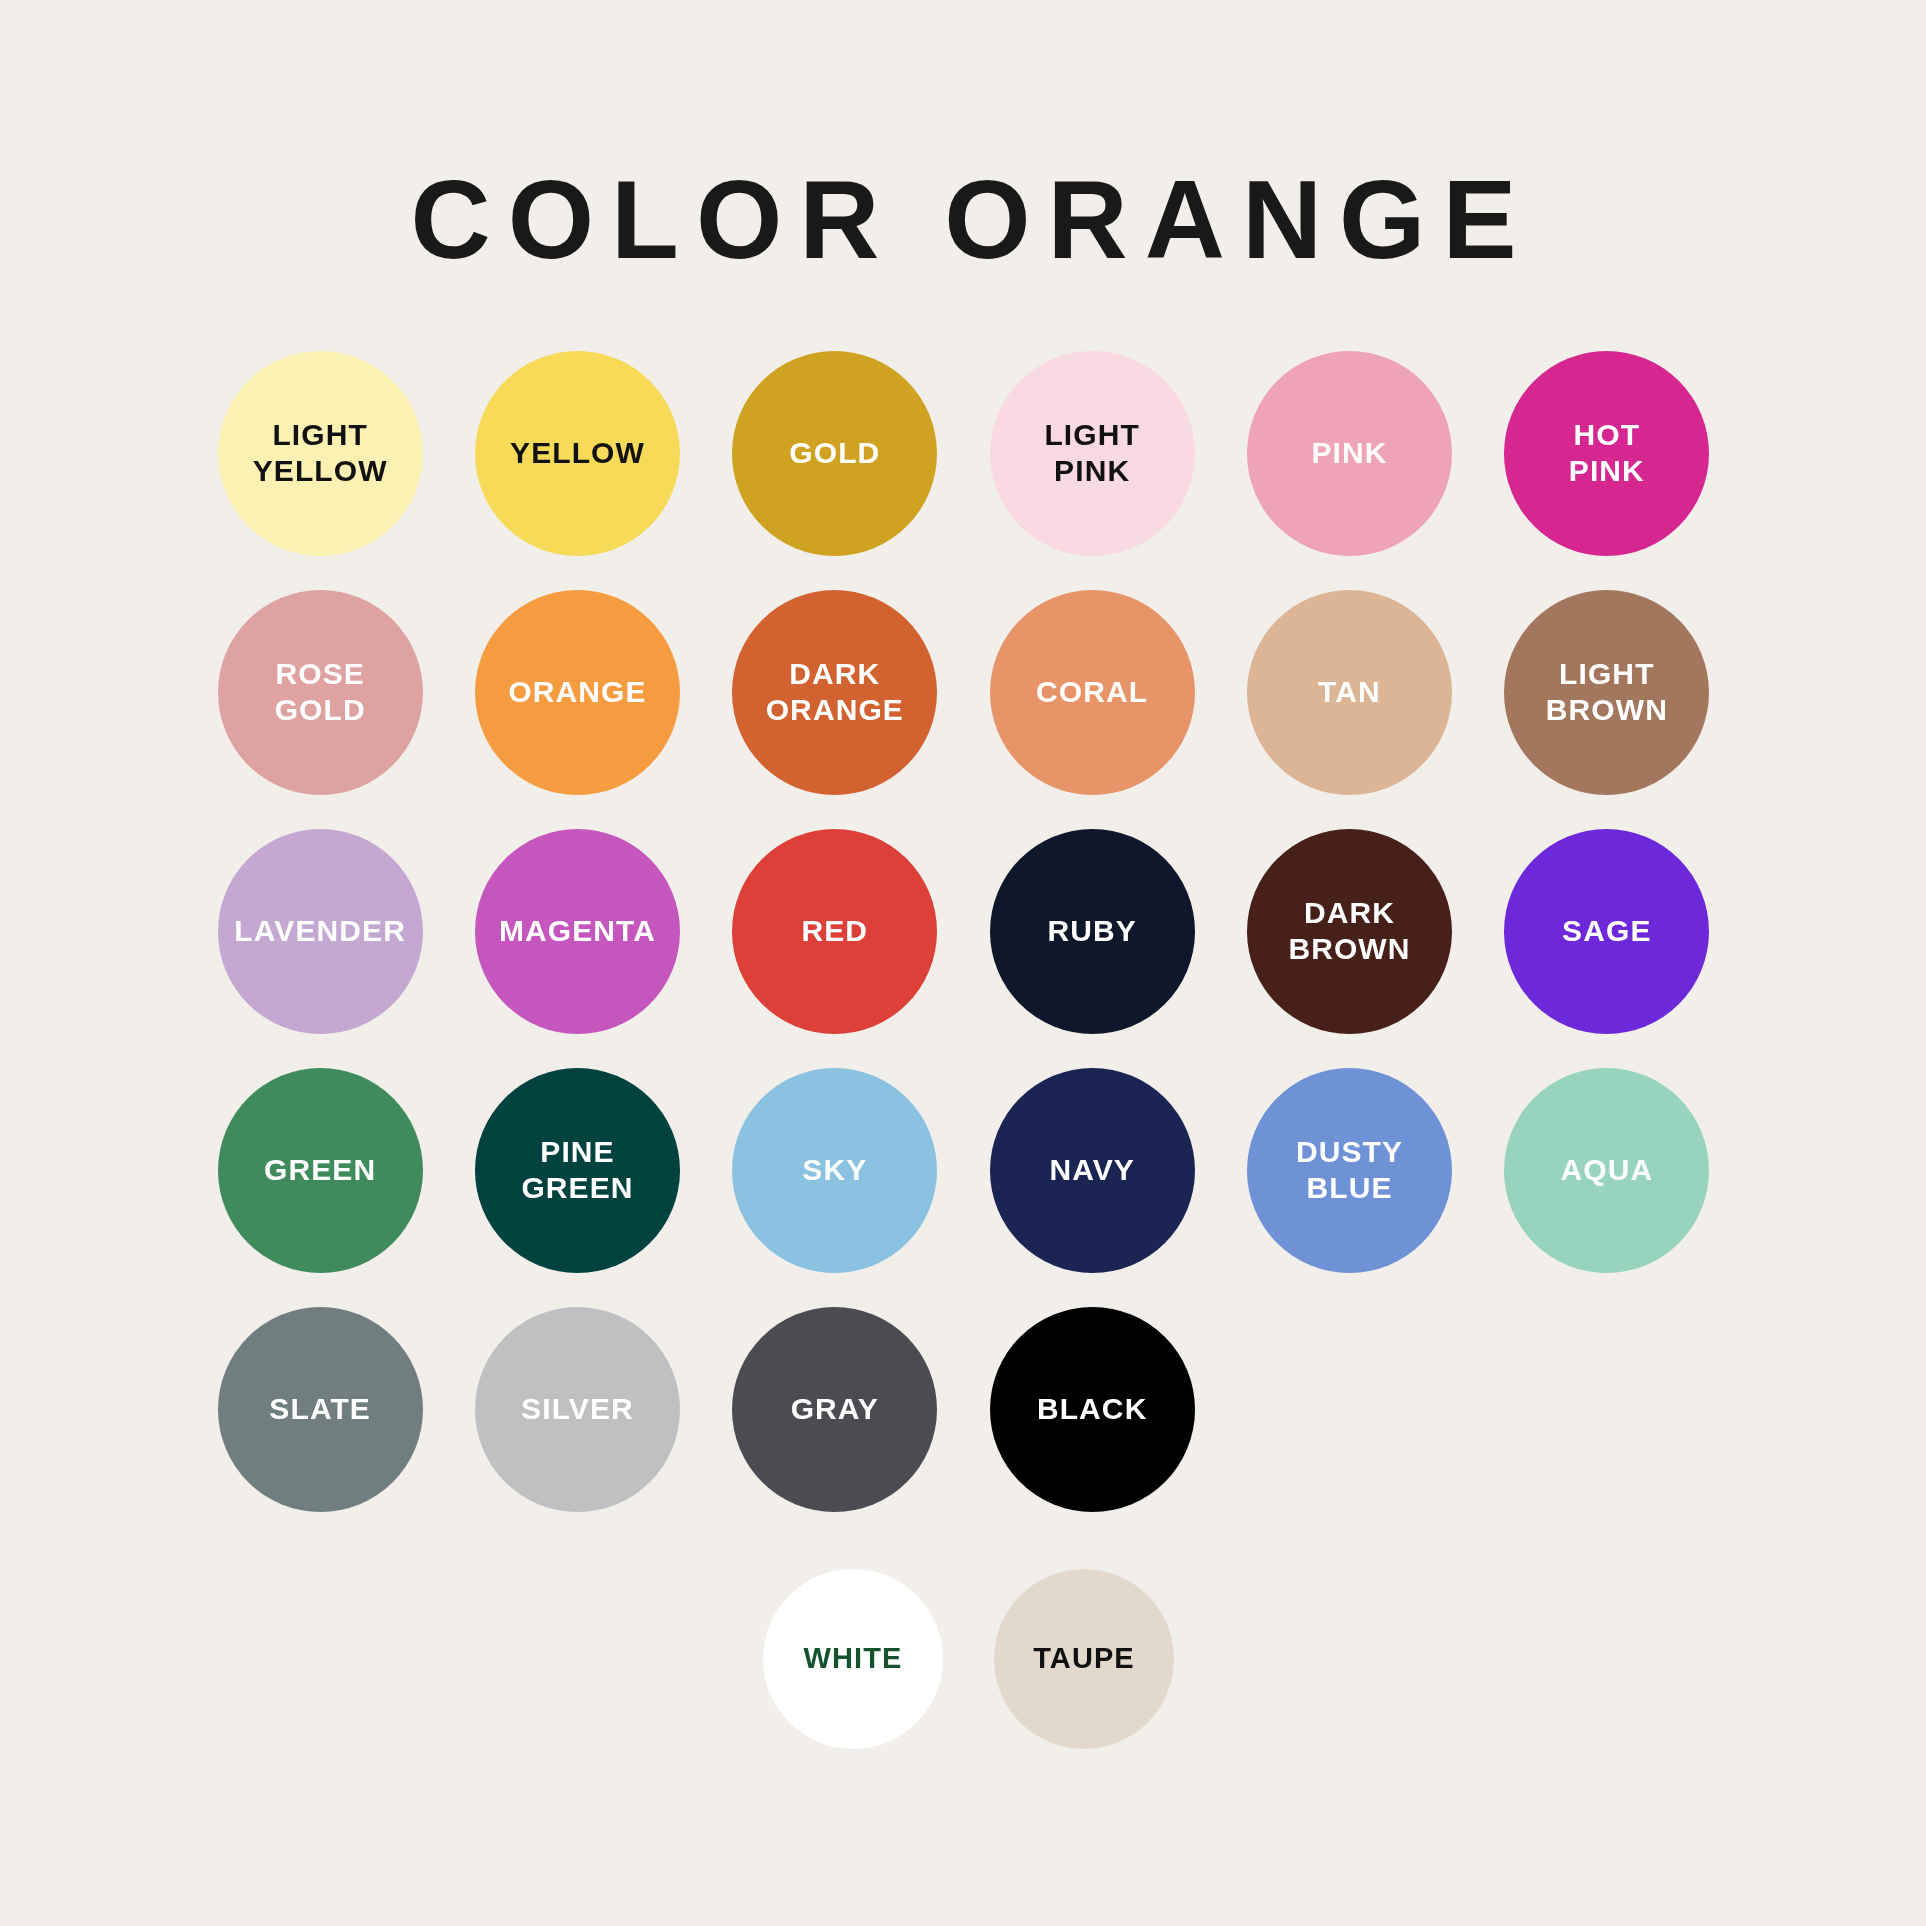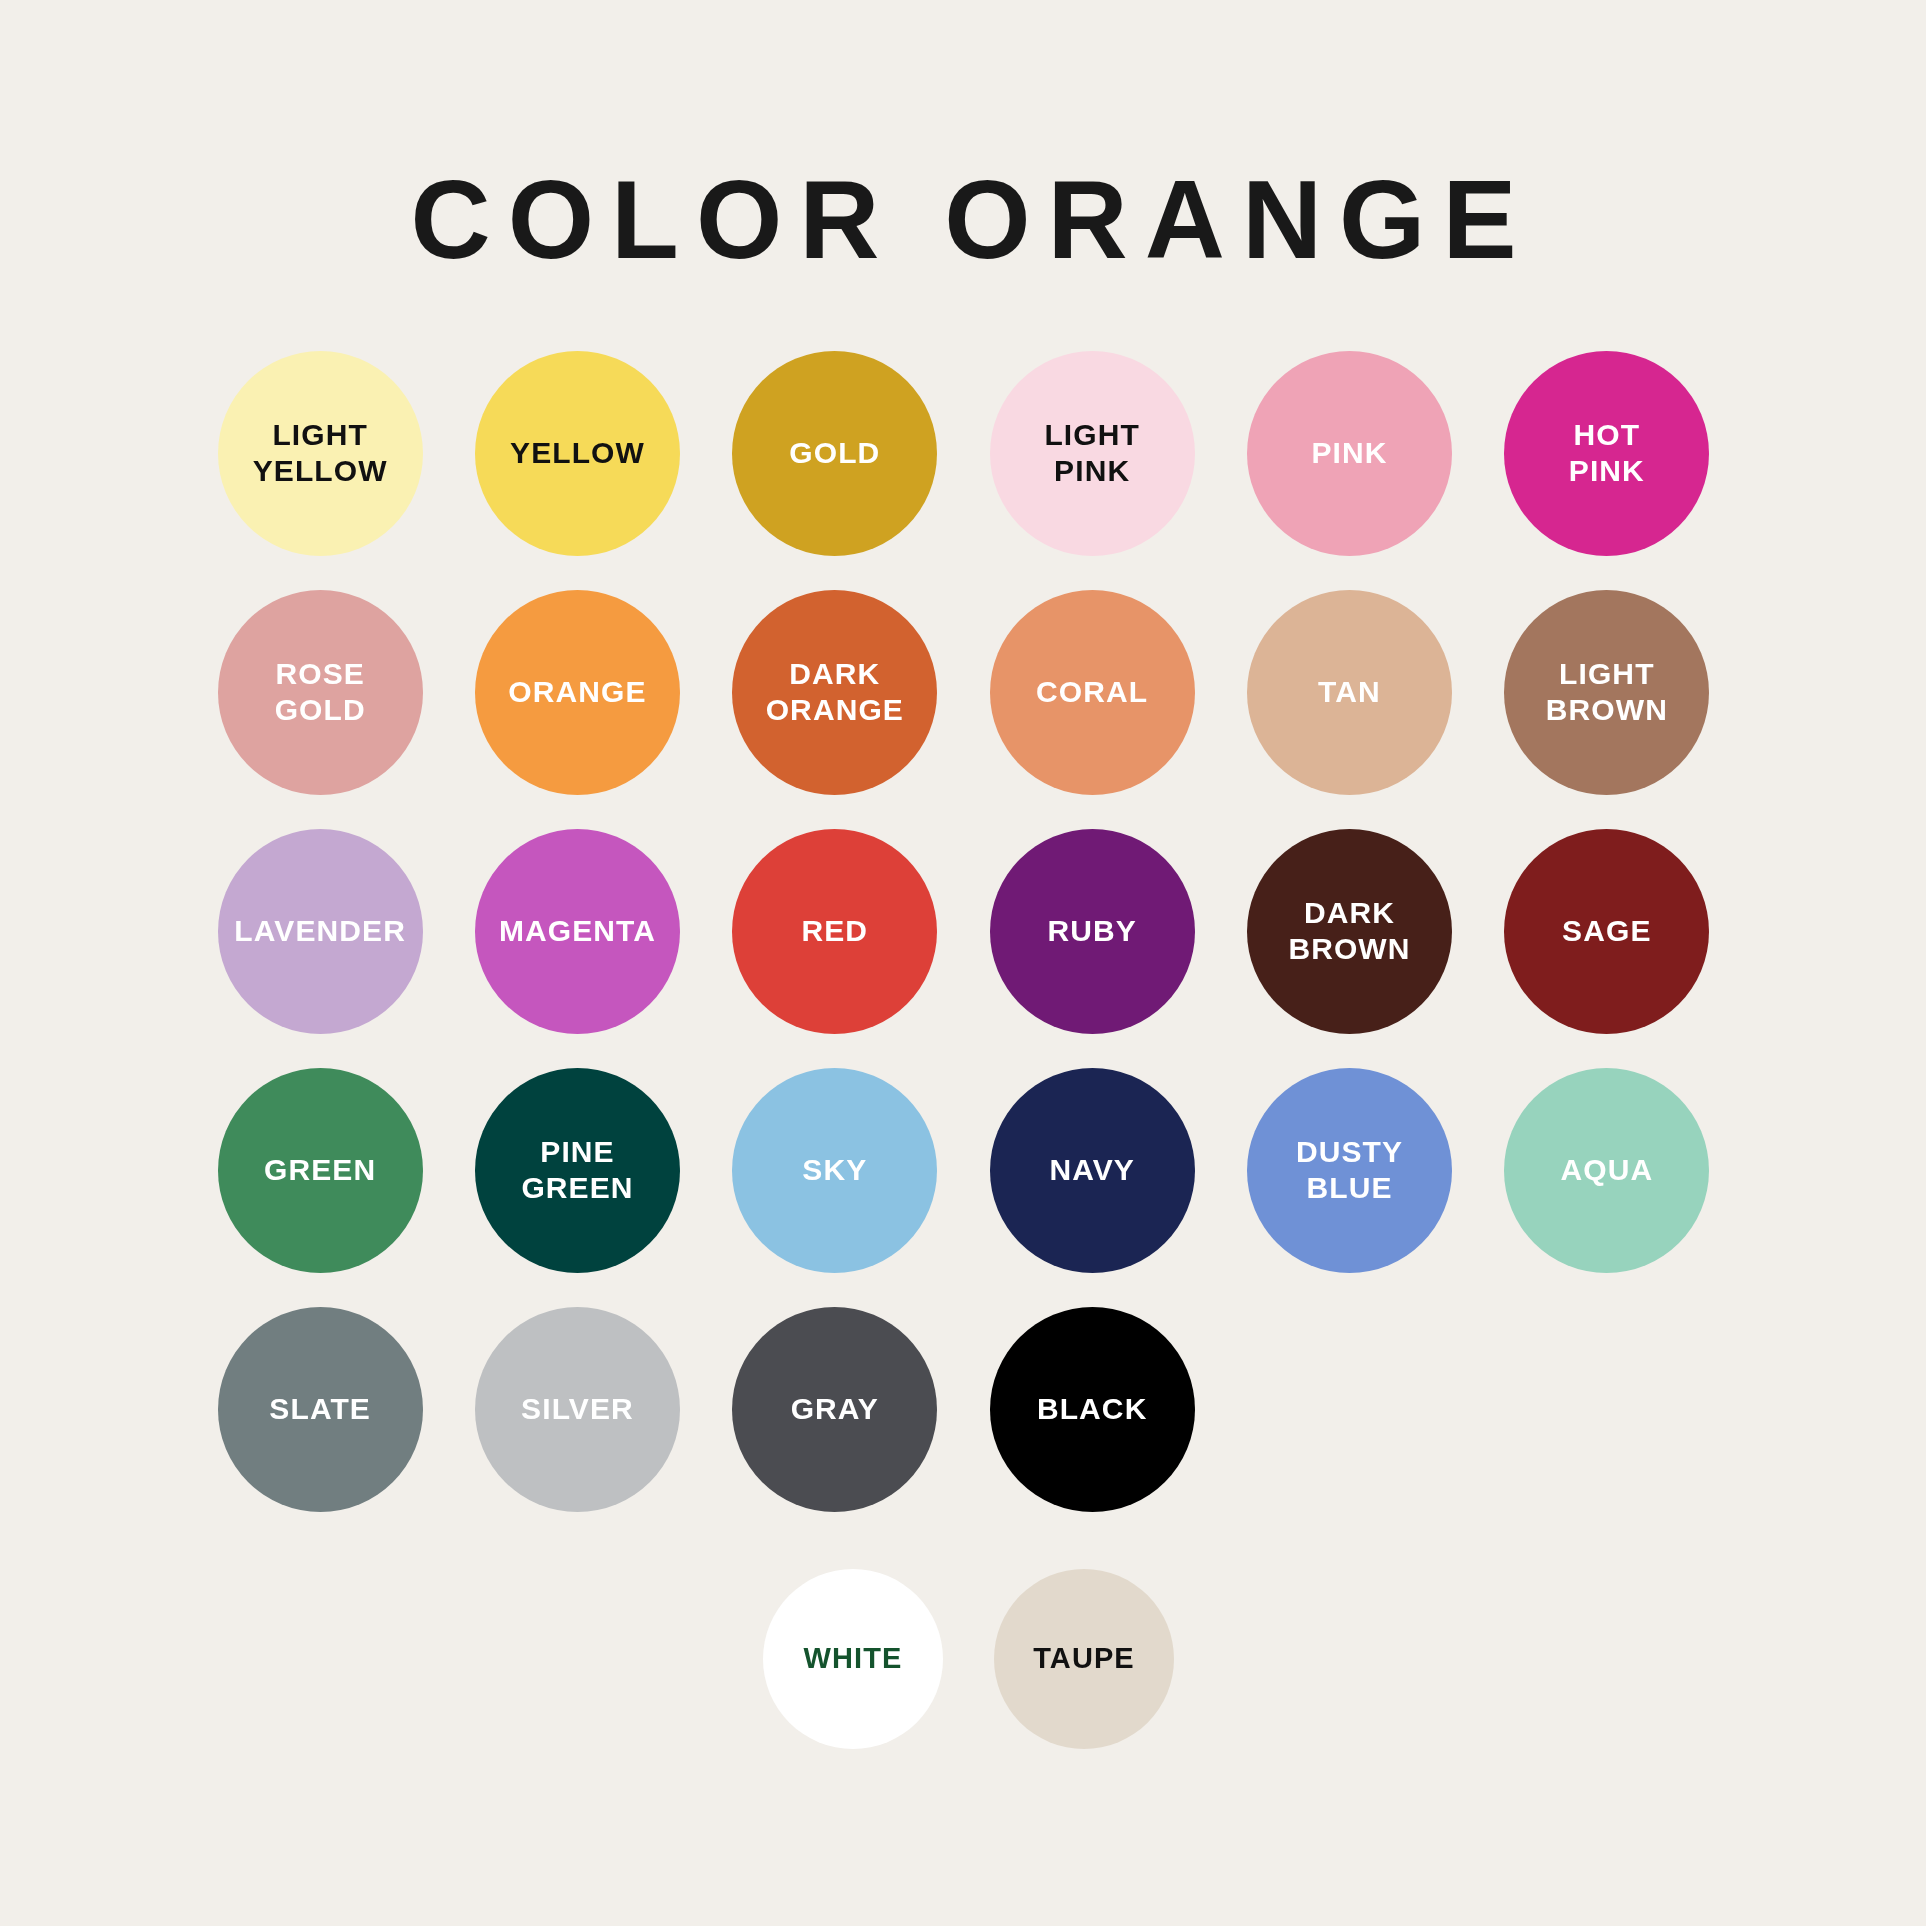--- a/index.html
+++ b/index.html
@@ -146,28 +146,28 @@
       </div>
       <div class="swatch" style="background: rgb(196, 168, 209);">
         <span class="swatch-label" style="color: rgb(255, 255, 255);">LAVENDER</span>
       </div>
       <div class="swatch" style="background: rgb(197, 86, 190);">
         <span class="swatch-label" style="color: rgb(255, 255, 255);">MAGENTA</span>
       </div>
       <div class="swatch" style="background: rgb(221, 64, 56);">
         <span class="swatch-label" style="color: rgb(255, 255, 255);">RED</span>
       </div>
-      <div class="swatch" style="background: #701a75;">
+      <div class="swatch" style="background: #0f172a;">
         <span class="swatch-label" style="color: rgb(255, 255, 255);">RUBY</span>
       </div>
       <div class="swatch" style="background: rgb(71, 32, 25);">
         <span class="swatch-label" style="color: rgb(255, 255, 255);">DARK
 BROWN</span>
       </div>
-      <div class="swatch" style="background: #7f1d1d;">
+      <div class="swatch" style="background: #6d28d9;">
         <span class="swatch-label" style="color: rgb(255, 255, 255);">SAGE</span>
       </div>
       <div class="swatch" style="background: rgb(63, 139, 91);">
         <span class="swatch-label" style="color: rgb(255, 255, 255);">GREEN</span>
       </div>
       <div class="swatch" style="background: rgb(0, 66, 62);">
         <span class="swatch-label" style="color: rgb(255, 255, 255);">PINE
 GREEN</span>
       </div>
       <div class="swatch" style="background: rgb(139, 194, 226);">

